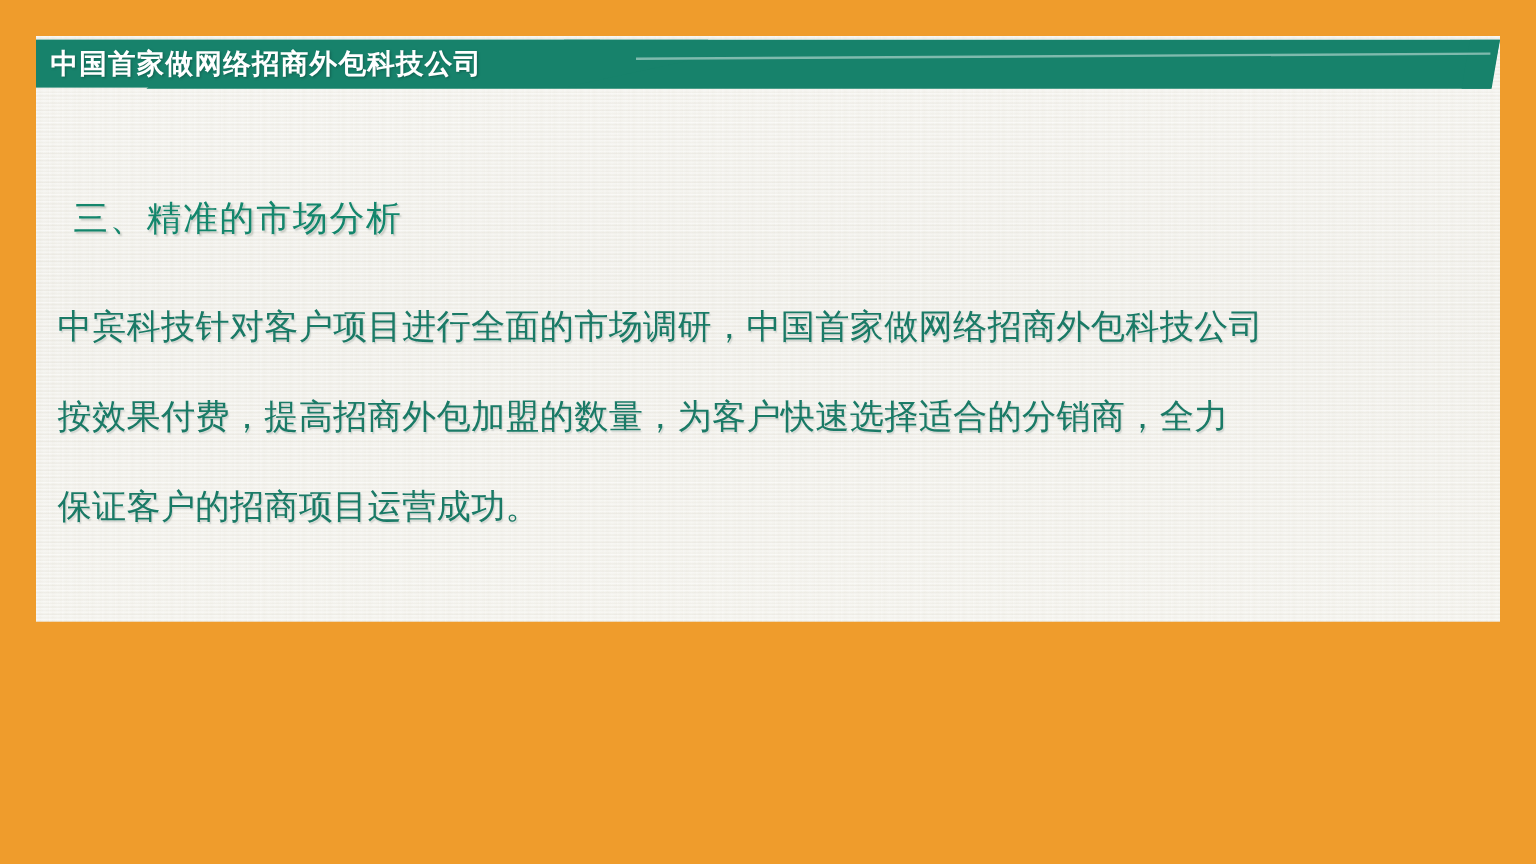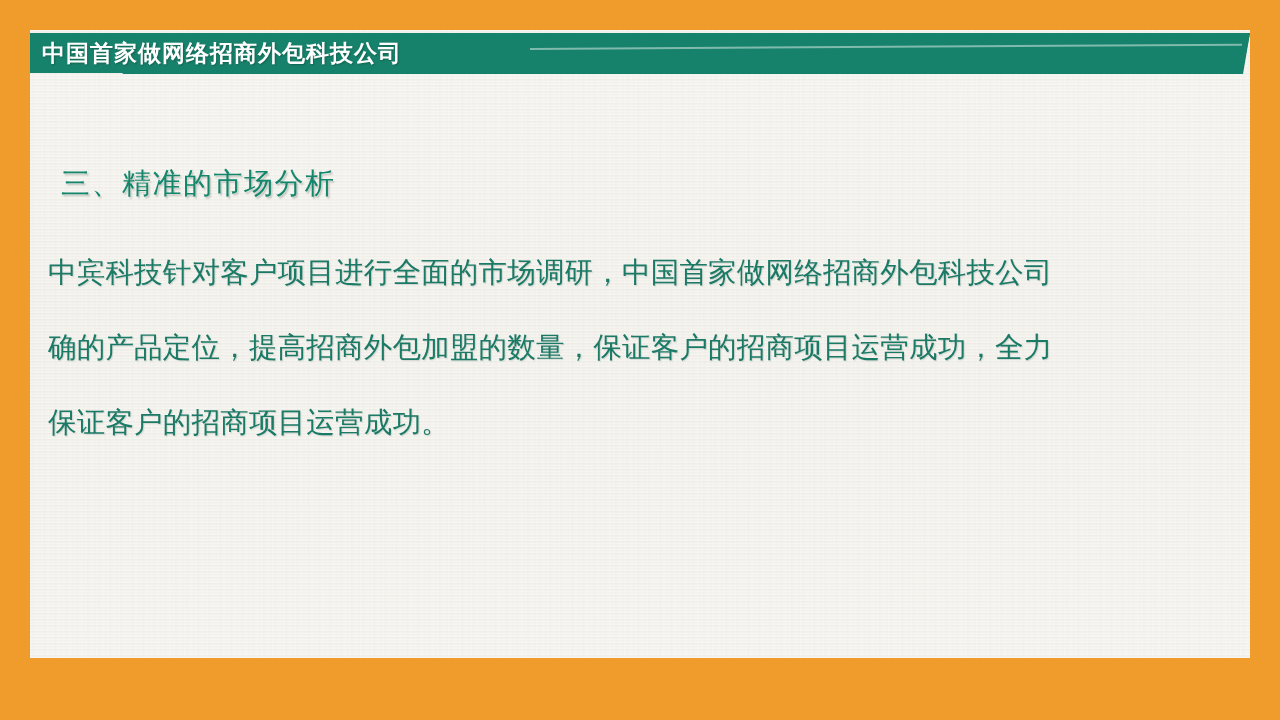--- a/index.html
+++ b/index.html
@@ -22,21 +22,21 @@
     background: #ef9c2c;   
     overflow: hidden;
   }
 
   
   #canvas {
     position: absolute;
     left: 30px;
     top: 30px;
     width: 1220px;
-    height: 628px;
+    height: 488px;
     background:
       repeating-linear-gradient(
         180deg,
         rgba(255,255,255,0.55) 0px,
         rgba(255,255,255,0.0) 1px,
         rgba(226,223,214,0.40) 2px,
         rgba(255,255,255,0.35) 3px,
         rgba(255,255,255,0.10) 4px,
         rgba(232,230,222,0.30) 5px,
         rgba(255,255,255,0.45) 6px
@@ -179,19 +179,19 @@
 
       <div id="header-rule"></div>
 
       <div id="header-title">中国首家做网络招商外包科技公司</div>
     </div>
 
     <div id="section-heading">三、精准的市场分析</div>
 
     <div id="body-text">
       <span class="bline">中宾科技针对客户项目进行全面的市场调研，中国首家做网络招商外包科技公司</span>
-      <span class="bline">确的产品定位，提高招商外包加盟的数量，保证客户的招商项目运营成功，全力</span>
+      <span class="bline">按效果付费，提高招商外包加盟的数量，为客户快速选择适合的分销商，全力</span>
       <span class="bline">保证客户的招商项目运营成功。</span>
     </div>
 
 
   </div>
 </div>
 
 </body></html>

